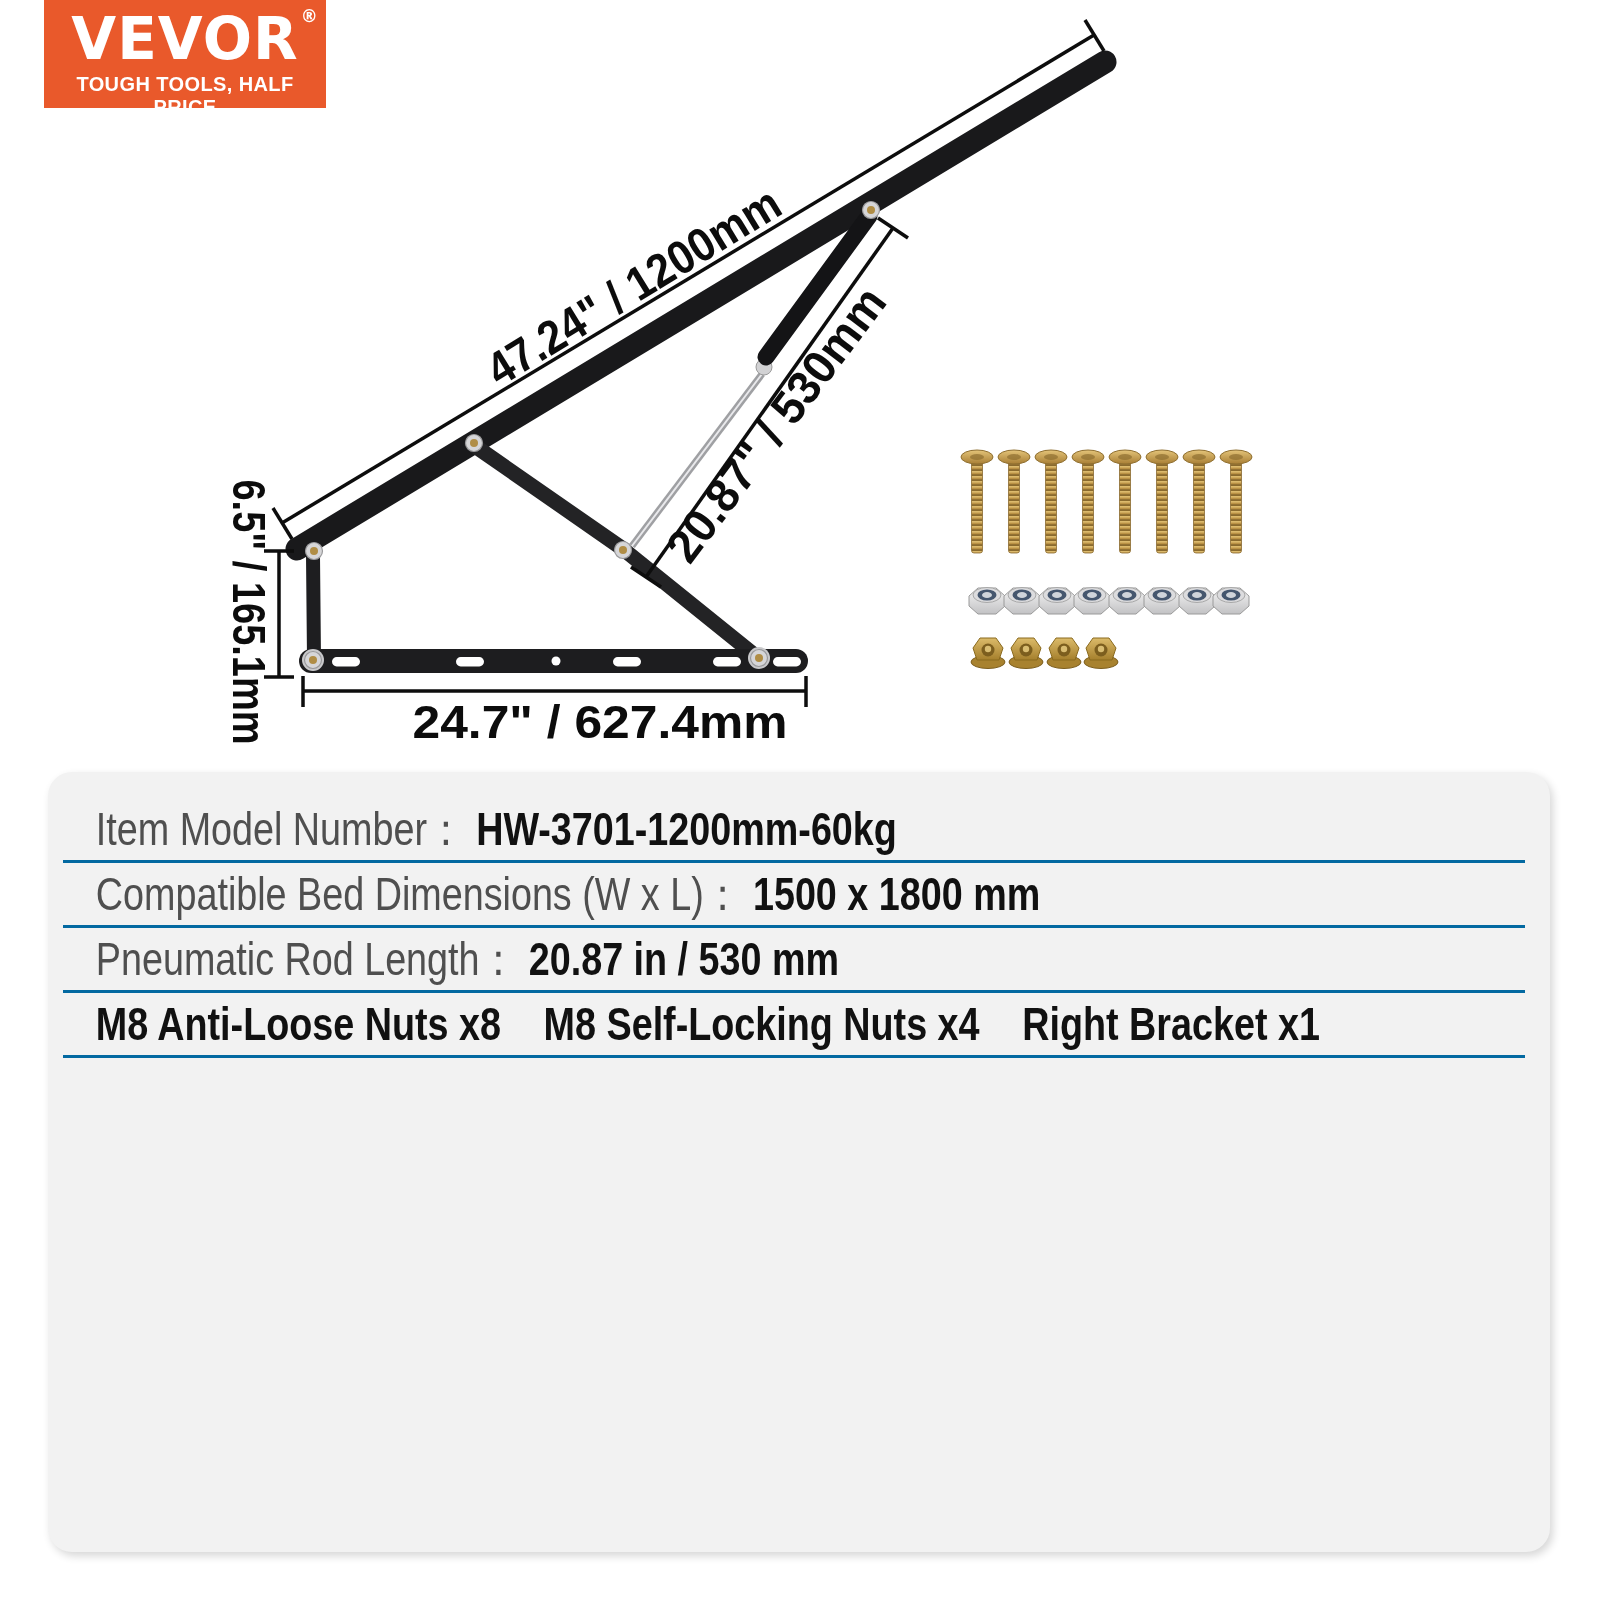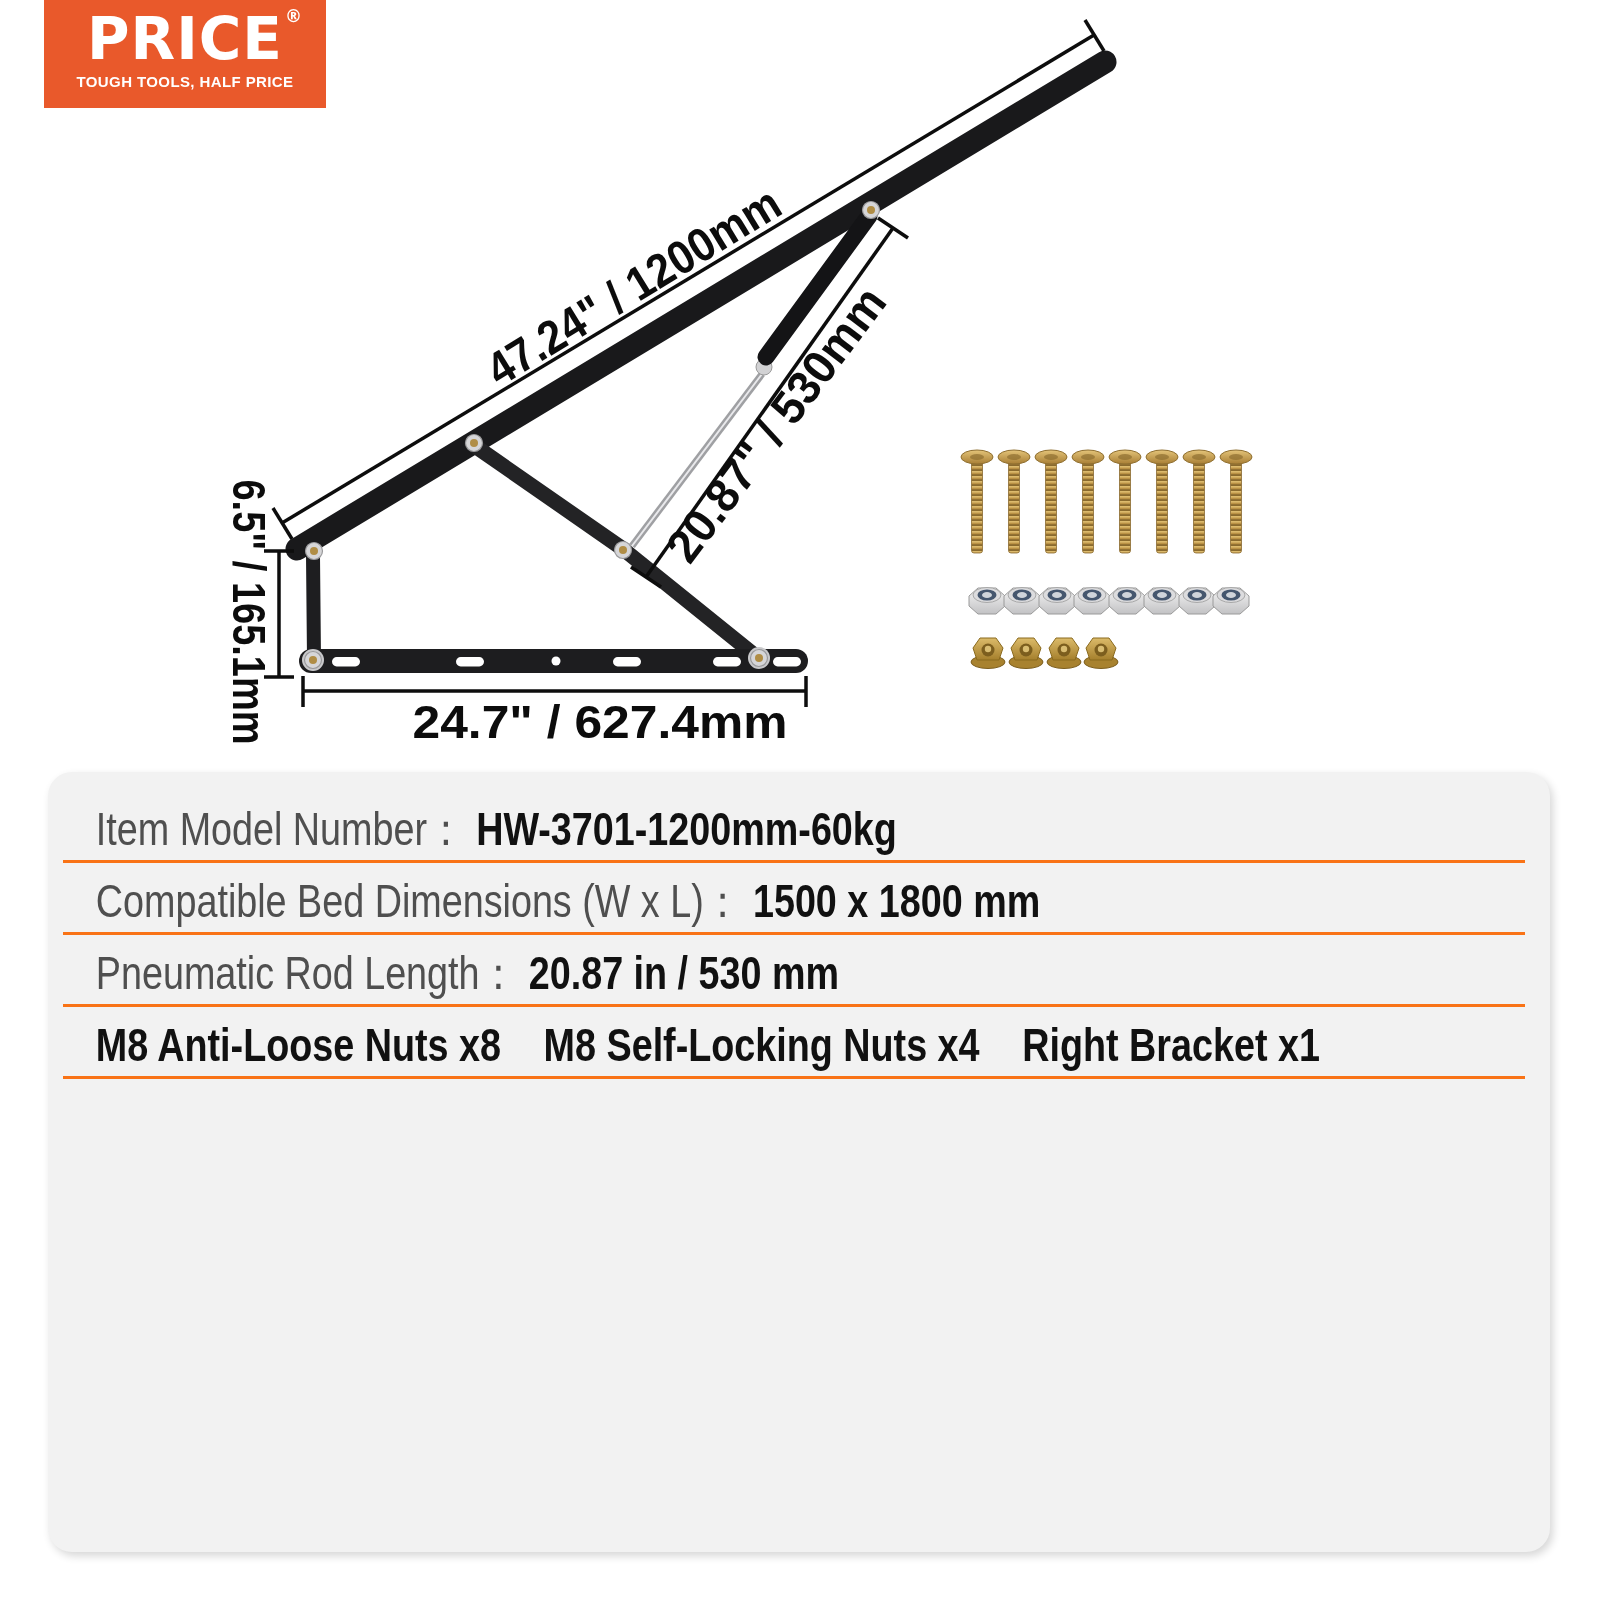--- a/index.html
+++ b/index.html
@@ -15,39 +15,39 @@
   }
   .logo-word {
     font-family:"DejaVu Sans", sans-serif;
     font-weight:bold; font-size:58px; line-height:1; letter-spacing:1px;
     margin-top:10px; position:relative; display:inline-block;
   }
   .logo-word .reg {
     font-size:17px; font-weight:bold; position:absolute; top:-2px; right:-20px;
   }
   .logo-tag {
-    font-weight:bold; font-size:15px; letter-spacing:0.4px; margin-top:5px;
+    font-weight:bold; font-size:20px; letter-spacing:0.4px; margin-top:5px;
   }
 
   
   .diagram { position:absolute; left:0; top:0; width:1600px; height:770px; }
   .dimtext {
     font-family:"Liberation Sans", sans-serif;
     font-weight:bold; font-size:47px; fill:#0c0c0c;
   }
 
   
   .spec {
     position:absolute; left:48px; top:772px; width:1502px; height:780px;
     background:#F2F2F2; border-radius:24px; box-sizing:border-box;
     padding-top:26px; box-shadow:3px 4px 8px rgba(0,0,0,0.16);
   }
   .trow {
-    position:relative; height:62px; margin:0 25px 7px 15px;
-    border-bottom:3px solid #f97316;
+    position:relative; height:62px; margin:0 25px 0 15px;
+    border-bottom:3px solid #0369a1;
   }
   .trow.last { }
   .cond {
     position:absolute; left:0; top:0; height:100%; width:121.95%;
     transform:scaleX(0.82); transform-origin:0 50%;
     display:flex; align-items:center; box-sizing:border-box;
     padding-left:40px; font-size:46px; line-height:1; white-space:pre;
   }
   .trow.pairs .cond { justify-content:space-between; padding-right:30px; }
   .pairbox { display:flex; align-items:center; white-space:pre; }
@@ -56,21 +56,21 @@
   .item { margin-right:52px; }
   .tfoot { height:36px; }
 </style>
 </head>
 <body>
 
 <div class="page">
 
   <div class="logo">
     <div class="logo-word">
-      <span>PRICE</span><span class="reg">®</span>
+      <span>VEVOR</span><span class="reg">®</span>
     </div>
     <div class="logo-tag">TOUGH TOOLS, HALF PRICE</div>
   </div>
 
   <svg class="diagram" viewBox="0 0 1600 770" xmlns="http://www.w3.org/2000/svg">
     <defs>
       <pattern id="threads" width="11" height="5" patternUnits="userSpaceOnUse">
         <rect width="11" height="5" fill="#bb9245"></rect>
         <rect y="0" width="11" height="1.6" fill="#dcba6c"></rect>
         <rect y="3.2" width="11" height="1.8" fill="#8a6a2e"></rect>

